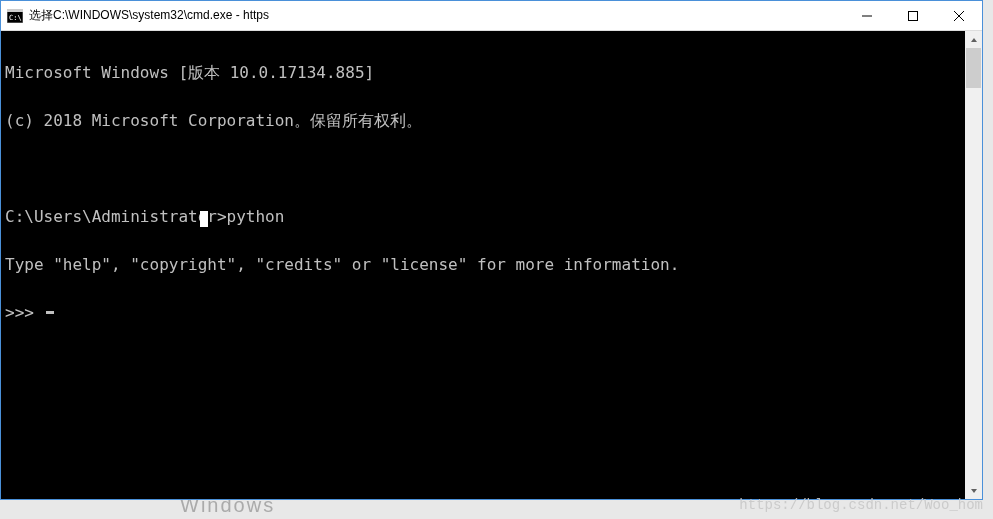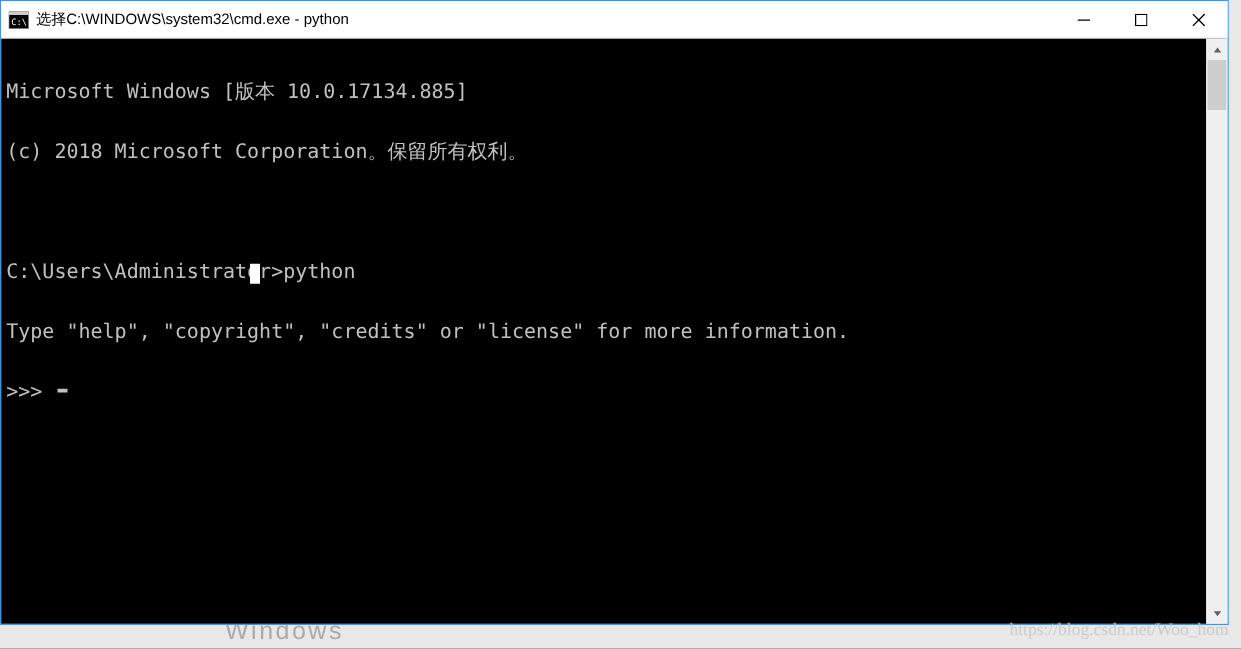--- a/index.html
+++ b/index.html
@@ -142,21 +142,21 @@
       left: 1px;
       height: 40px;
       background: #cdcdcd;
     }
     .watermark {
       position: absolute;
       bottom: 6px;
       right: 10px;
       font-size: 14px;
       color: rgba(200, 200, 200, 0.9);
-      font-family: Liberation Serif, serif;
+      font-family: Liberation Mono, monospace;
     }
     .bg-hint {
       position: absolute;
       bottom: 2px;
       left: 180px;
       font-size: 20px;
       color: #aaa;
       letter-spacing: 2px;
       font-family: "Segoe UI Light", sans-serif;
     }
@@ -169,21 +169,21 @@
 <div class="window">
   <div class="titlebar">
     <div class="titlebar-left">
       <span class="title-icon">
         <svg viewBox="0 0 16 14">
           <rect x="0" y="0" width="16" height="14" fill="#000" stroke="#888" stroke-width="1"></rect>
           <rect x="0" y="0" width="16" height="3" fill="#ccc"></rect>
           <text x="2" y="11" font-size="7" fill="#fff" font-family="monospace">C:\</text>
         </svg>
       </span>
-      <span class="title-text">选择C:\WINDOWS\system32\cmd.exe - python</span>
+      <span class="title-text">选择C:\WINDOWS\system32\cmd.exe - https</span>
     </div>
     <div class="window-controls">
       <div class="win-btn">
         <svg viewBox="0 0 10 10">
             <line x1="0" y1="5" x2="10" y2="5" stroke="#000" stroke-width="1"></line>
           </svg>
       </div>
       <div class="win-btn">
         <svg viewBox="0 0 10 10">
             <rect x="0.5" y="0.5" width="9" height="9" fill="none" stroke="#000" stroke-width="1"></rect>

